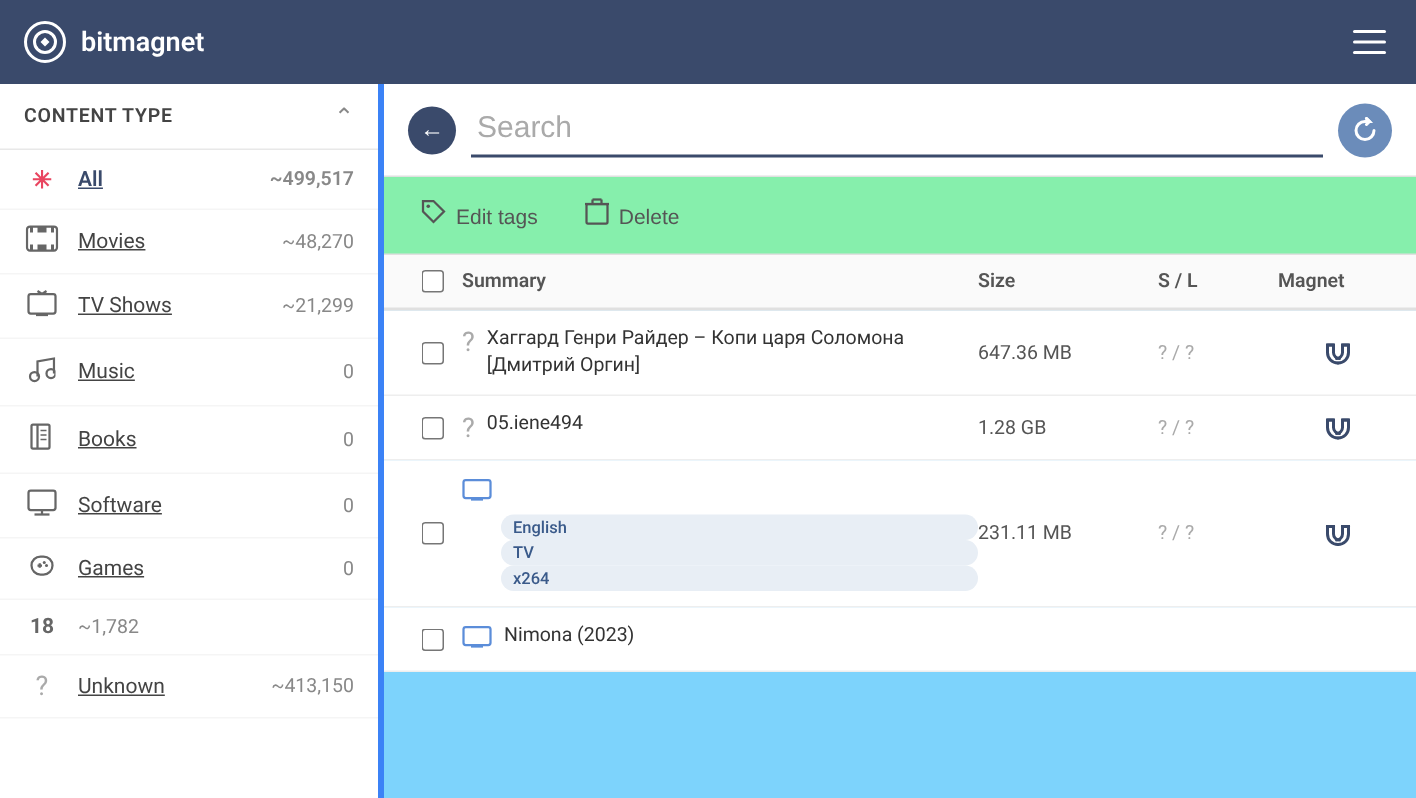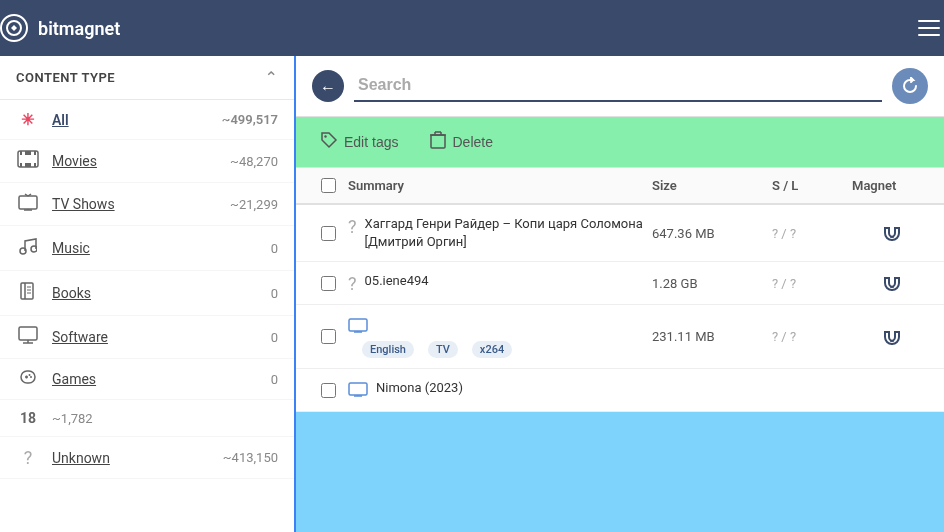--- a/index.html
+++ b/index.html
@@ -4,21 +4,21 @@
   <style>
     * { box-sizing: border-box; margin: 0; padding: 0; }
     body { font-family: -apple-system, BlinkMacSystemFont, 'Segoe UI', Roboto, sans-serif; background: #f0f0f0; width: 944px; height: 532px; overflow: hidden; display: flex; flex-direction: column; }
 
     
     .header {
       background: #3a4a6b;
       display: flex;
       align-items: center;
       justify-content: space-between;
-      padding: 0 0;
+      padding: 0 16px;
       height: 56px;
       flex-shrink: 0;
     }
     .header-logo {
       display: flex;
       align-items: center;
       gap: 10px;
       color: white;
       font-size: 18px;
       font-weight: 600;
@@ -53,23 +53,23 @@
 
     
     .main-layout {
       display: flex;
       flex: 1;
       overflow: hidden;
     }
 
     
     .sidebar {
-      width: 296px;
+      width: 256px;
       background: white;
-      border-right: 2px solid #3b82f6;
+      border-right: 4px solid #3b82f6;
       overflow-y: auto;
       flex-shrink: 0;
     }
     .sidebar-section-header {
       display: flex;
       align-items: center;
       justify-content: space-between;
       padding: 12px 16px;
       border-bottom: 1px solid #e8e8e8;
     }
@@ -139,25 +139,24 @@
       justify-content: center;
       color: white;
       font-size: 16px;
       flex-shrink: 0;
     }
     .search-input {
       flex: 1;
       border: none;
       border-bottom: 2px solid #3a4a6b;
       padding: 6px 4px;
-      font-size: 16px;
+      font-size: 20px;
       outline: none;
       background: transparent;
       color: #333;
-      font-weight: bold;
     }
     .search-input::placeholder { color: #aaa; }
     .refresh-btn {
       width: 36px;
       height: 36px;
       border-radius: 50%;
       background: #6b8cba;
       border: none;
       cursor: pointer;
       display: flex;
@@ -243,23 +242,24 @@
       flex-shrink: 0;
     }
     .row-type-icon.tv { color: #5b8dd9; }
     .row-title {
       font-size: 13px;
       color: #333;
       line-height: 1.4;
     }
     .row-tags {
       display: flex;
-      gap: 14px;
+      gap: 0;
       flex-wrap: wrap;
-      margin-left: 14px;
+      margin-left: 26px;
+      flex-direction: column;
     }
     .tag {
       background: #e8eef5;
       color: #3a5a8a;
       padding: 2px 8px;
       border-radius: 12px;
       font-size: 11px;
       font-weight: 500;
     }
     .row-size {

